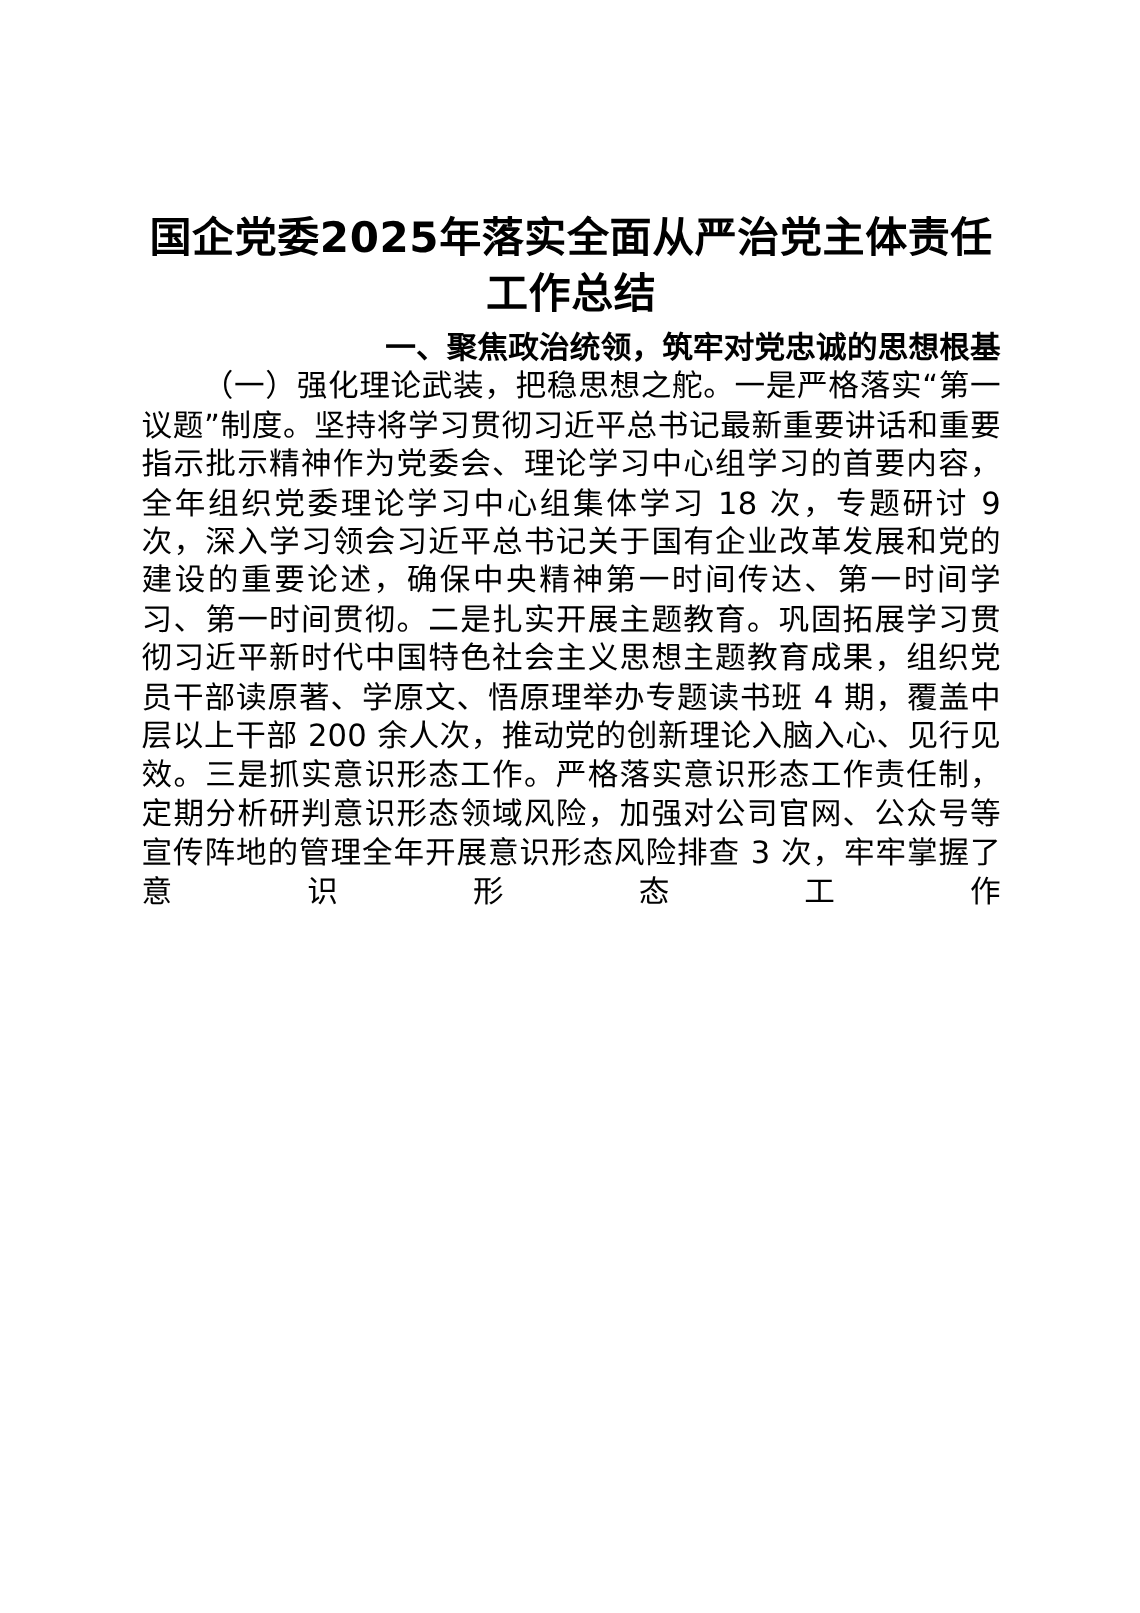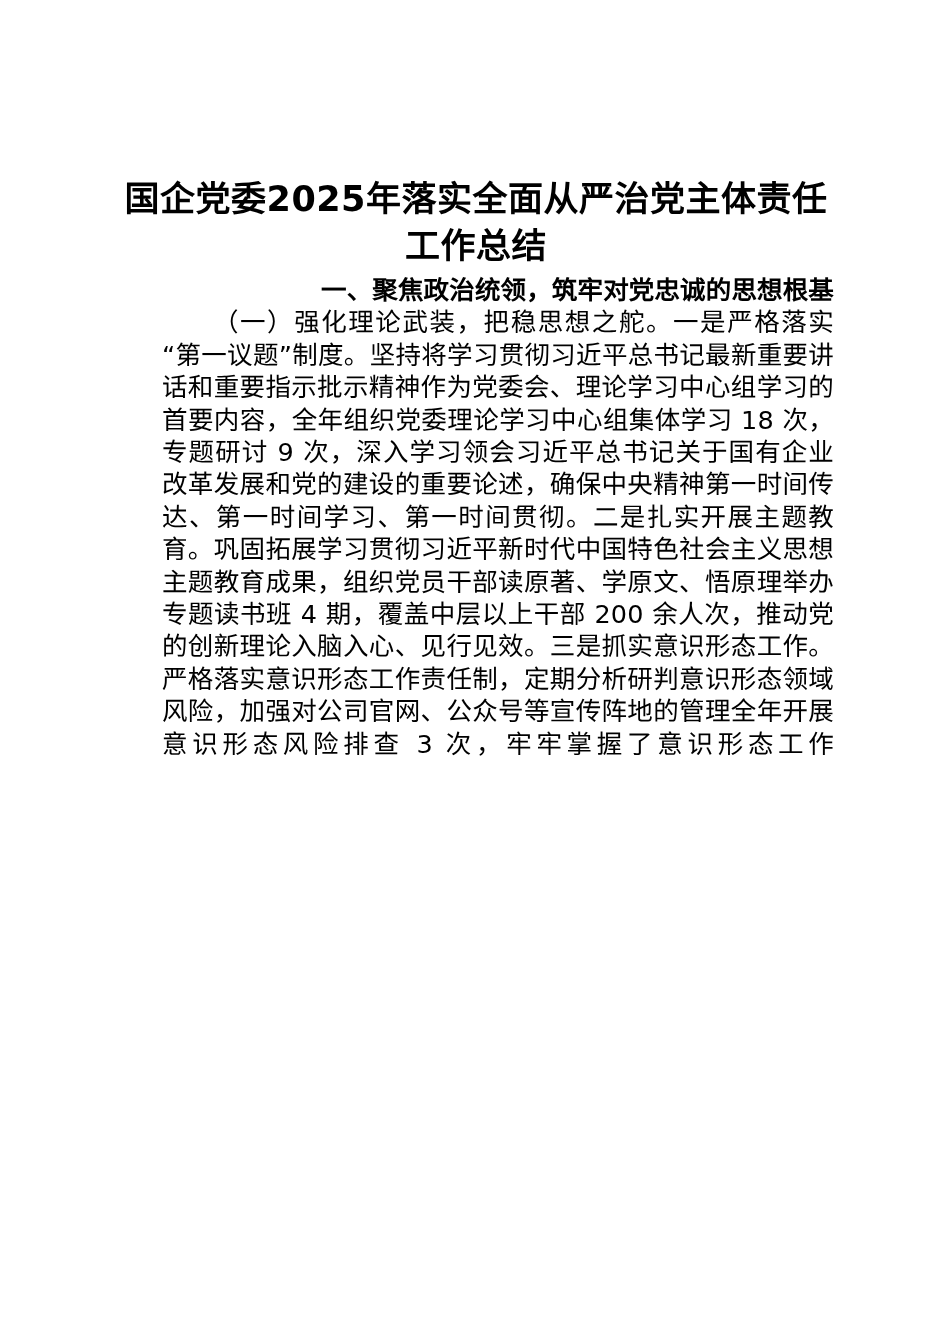--- a/index.html
+++ b/index.html
@@ -60,21 +60,20 @@
     line-height: 32.4px;
     font-weight: bold;
     text-align: right;
     margin: 0;
     text-indent: 2em;
     letter-spacing: 0.15px;
   }
   
   .para.clipped {
     text-align-last: justify;
-    margin-left: 44px;
   }
 </style>
 </head>
 <body>
 
 <div id="page">
   <div id="doc-body">
 
     <h1 class="doc-title">国企党委2025年落实全面从严治党主体责任工作总结</h1>
 

